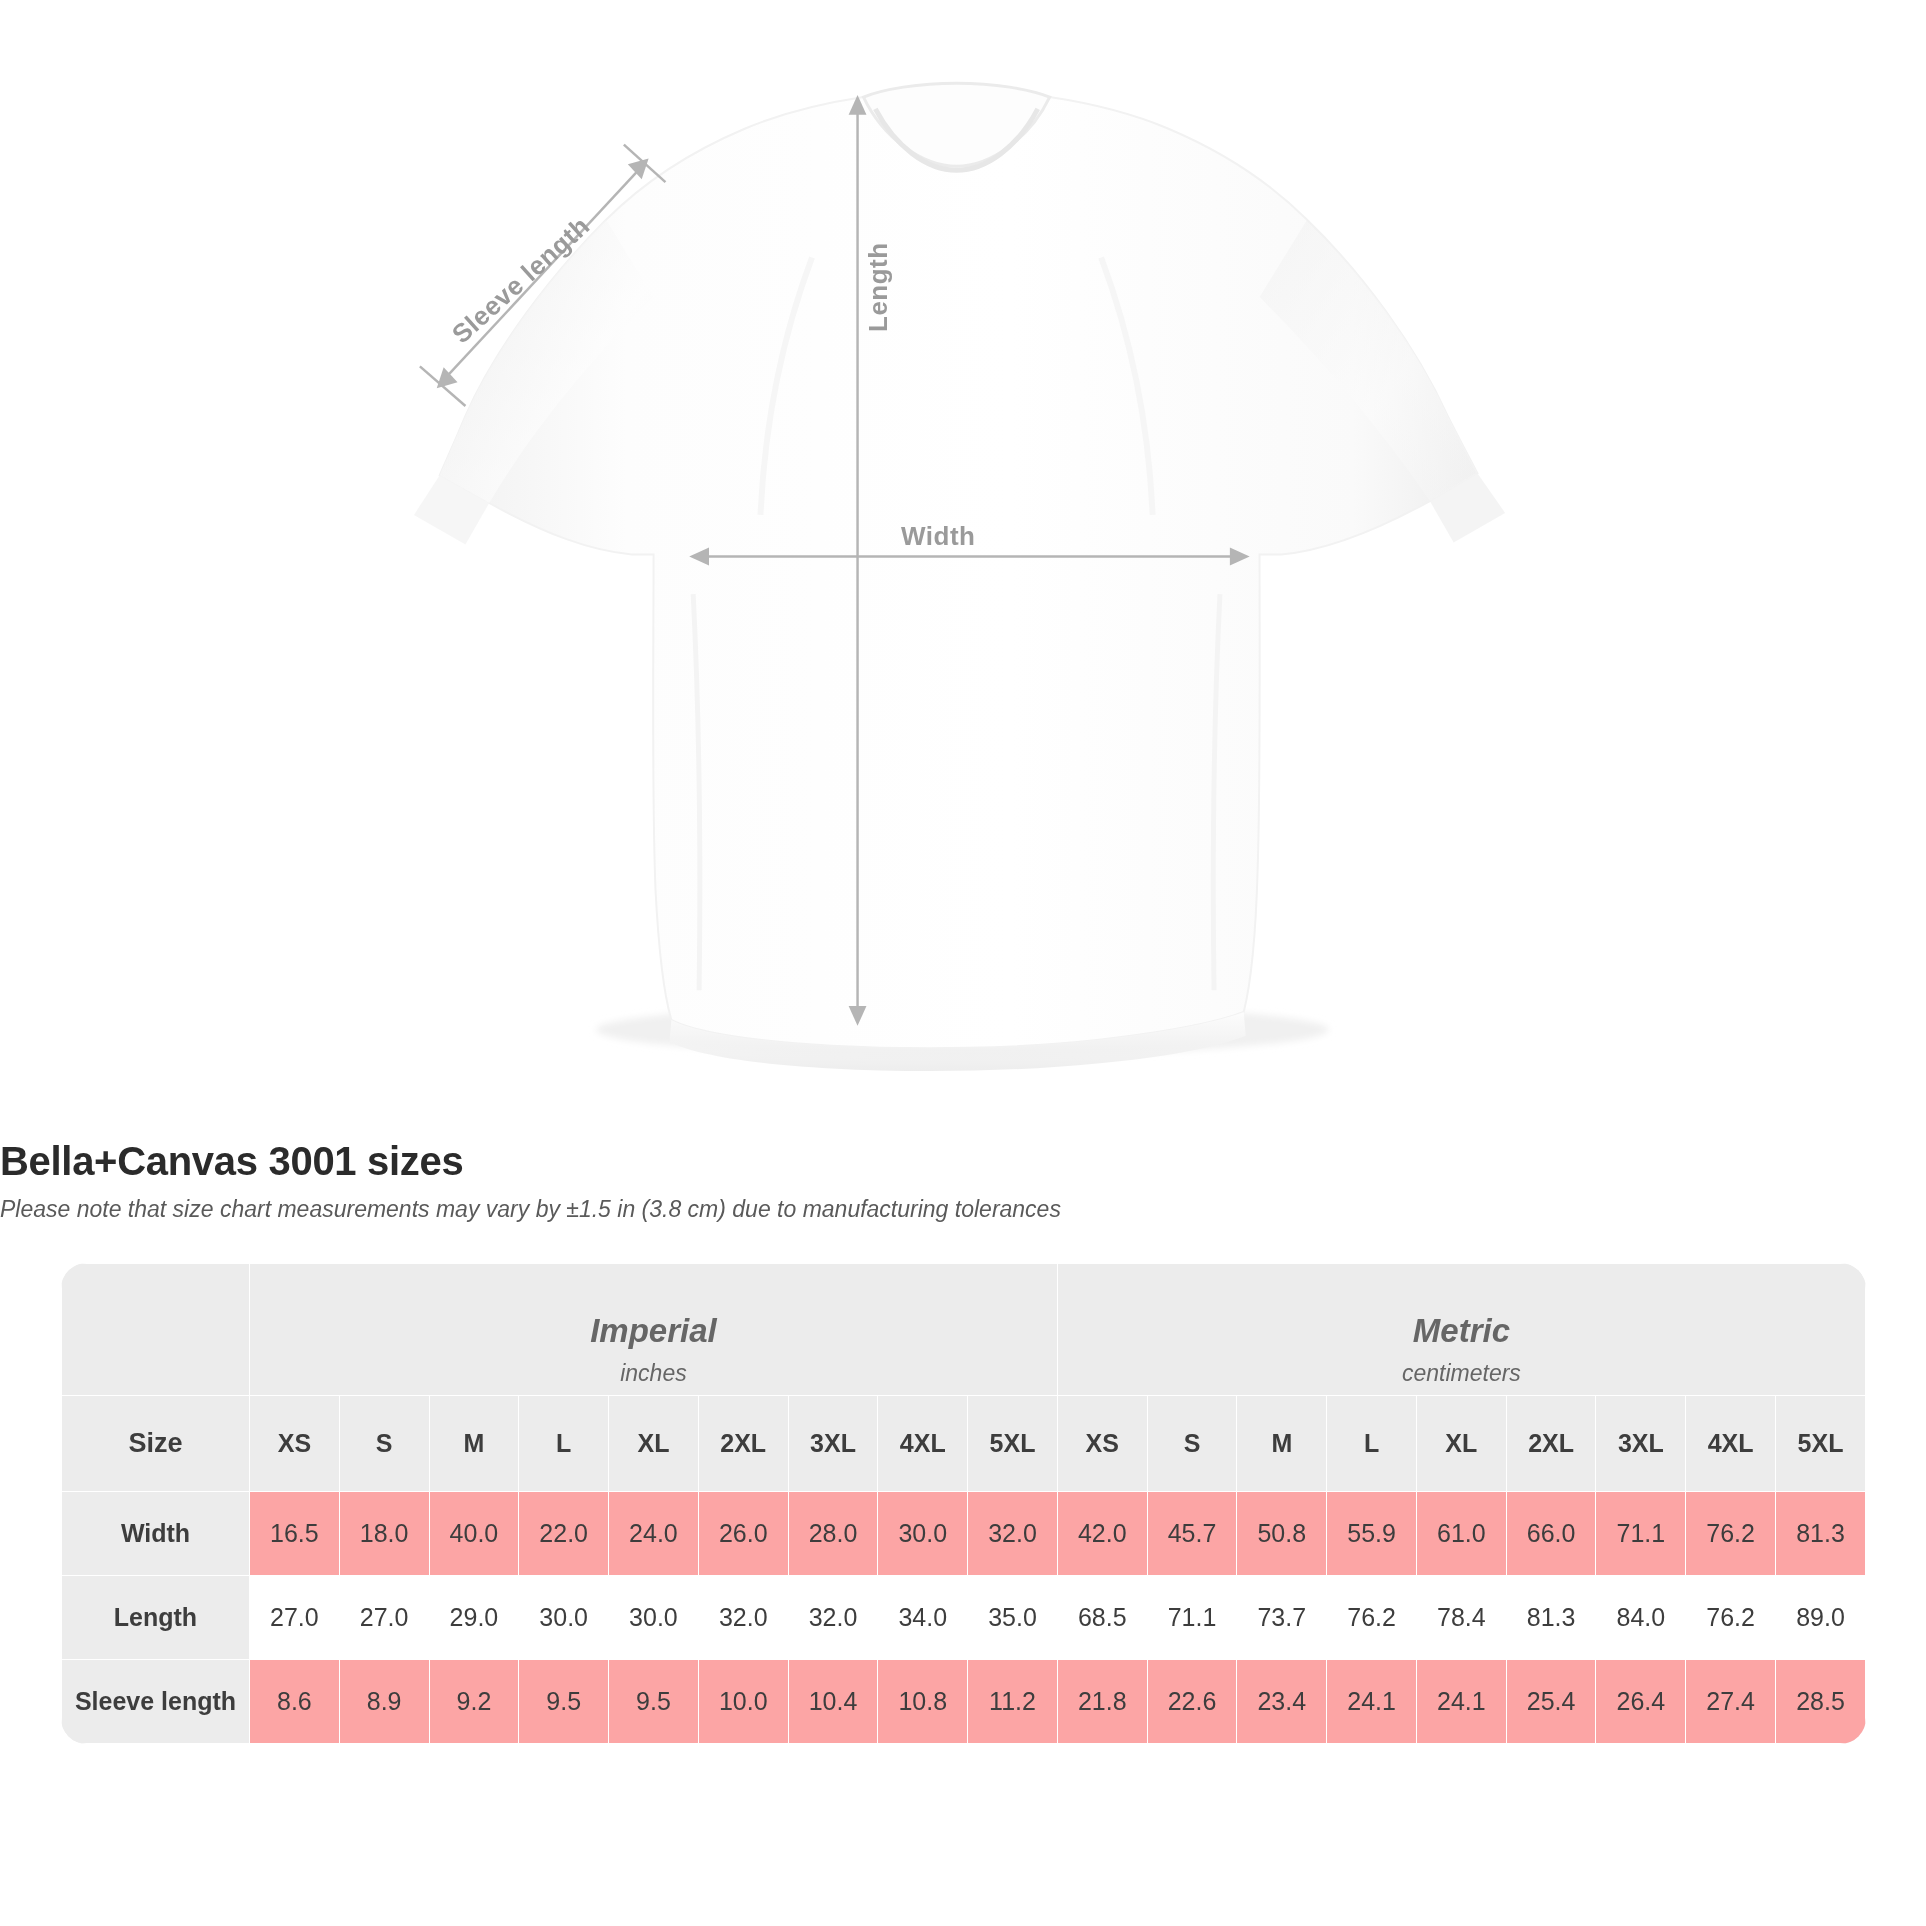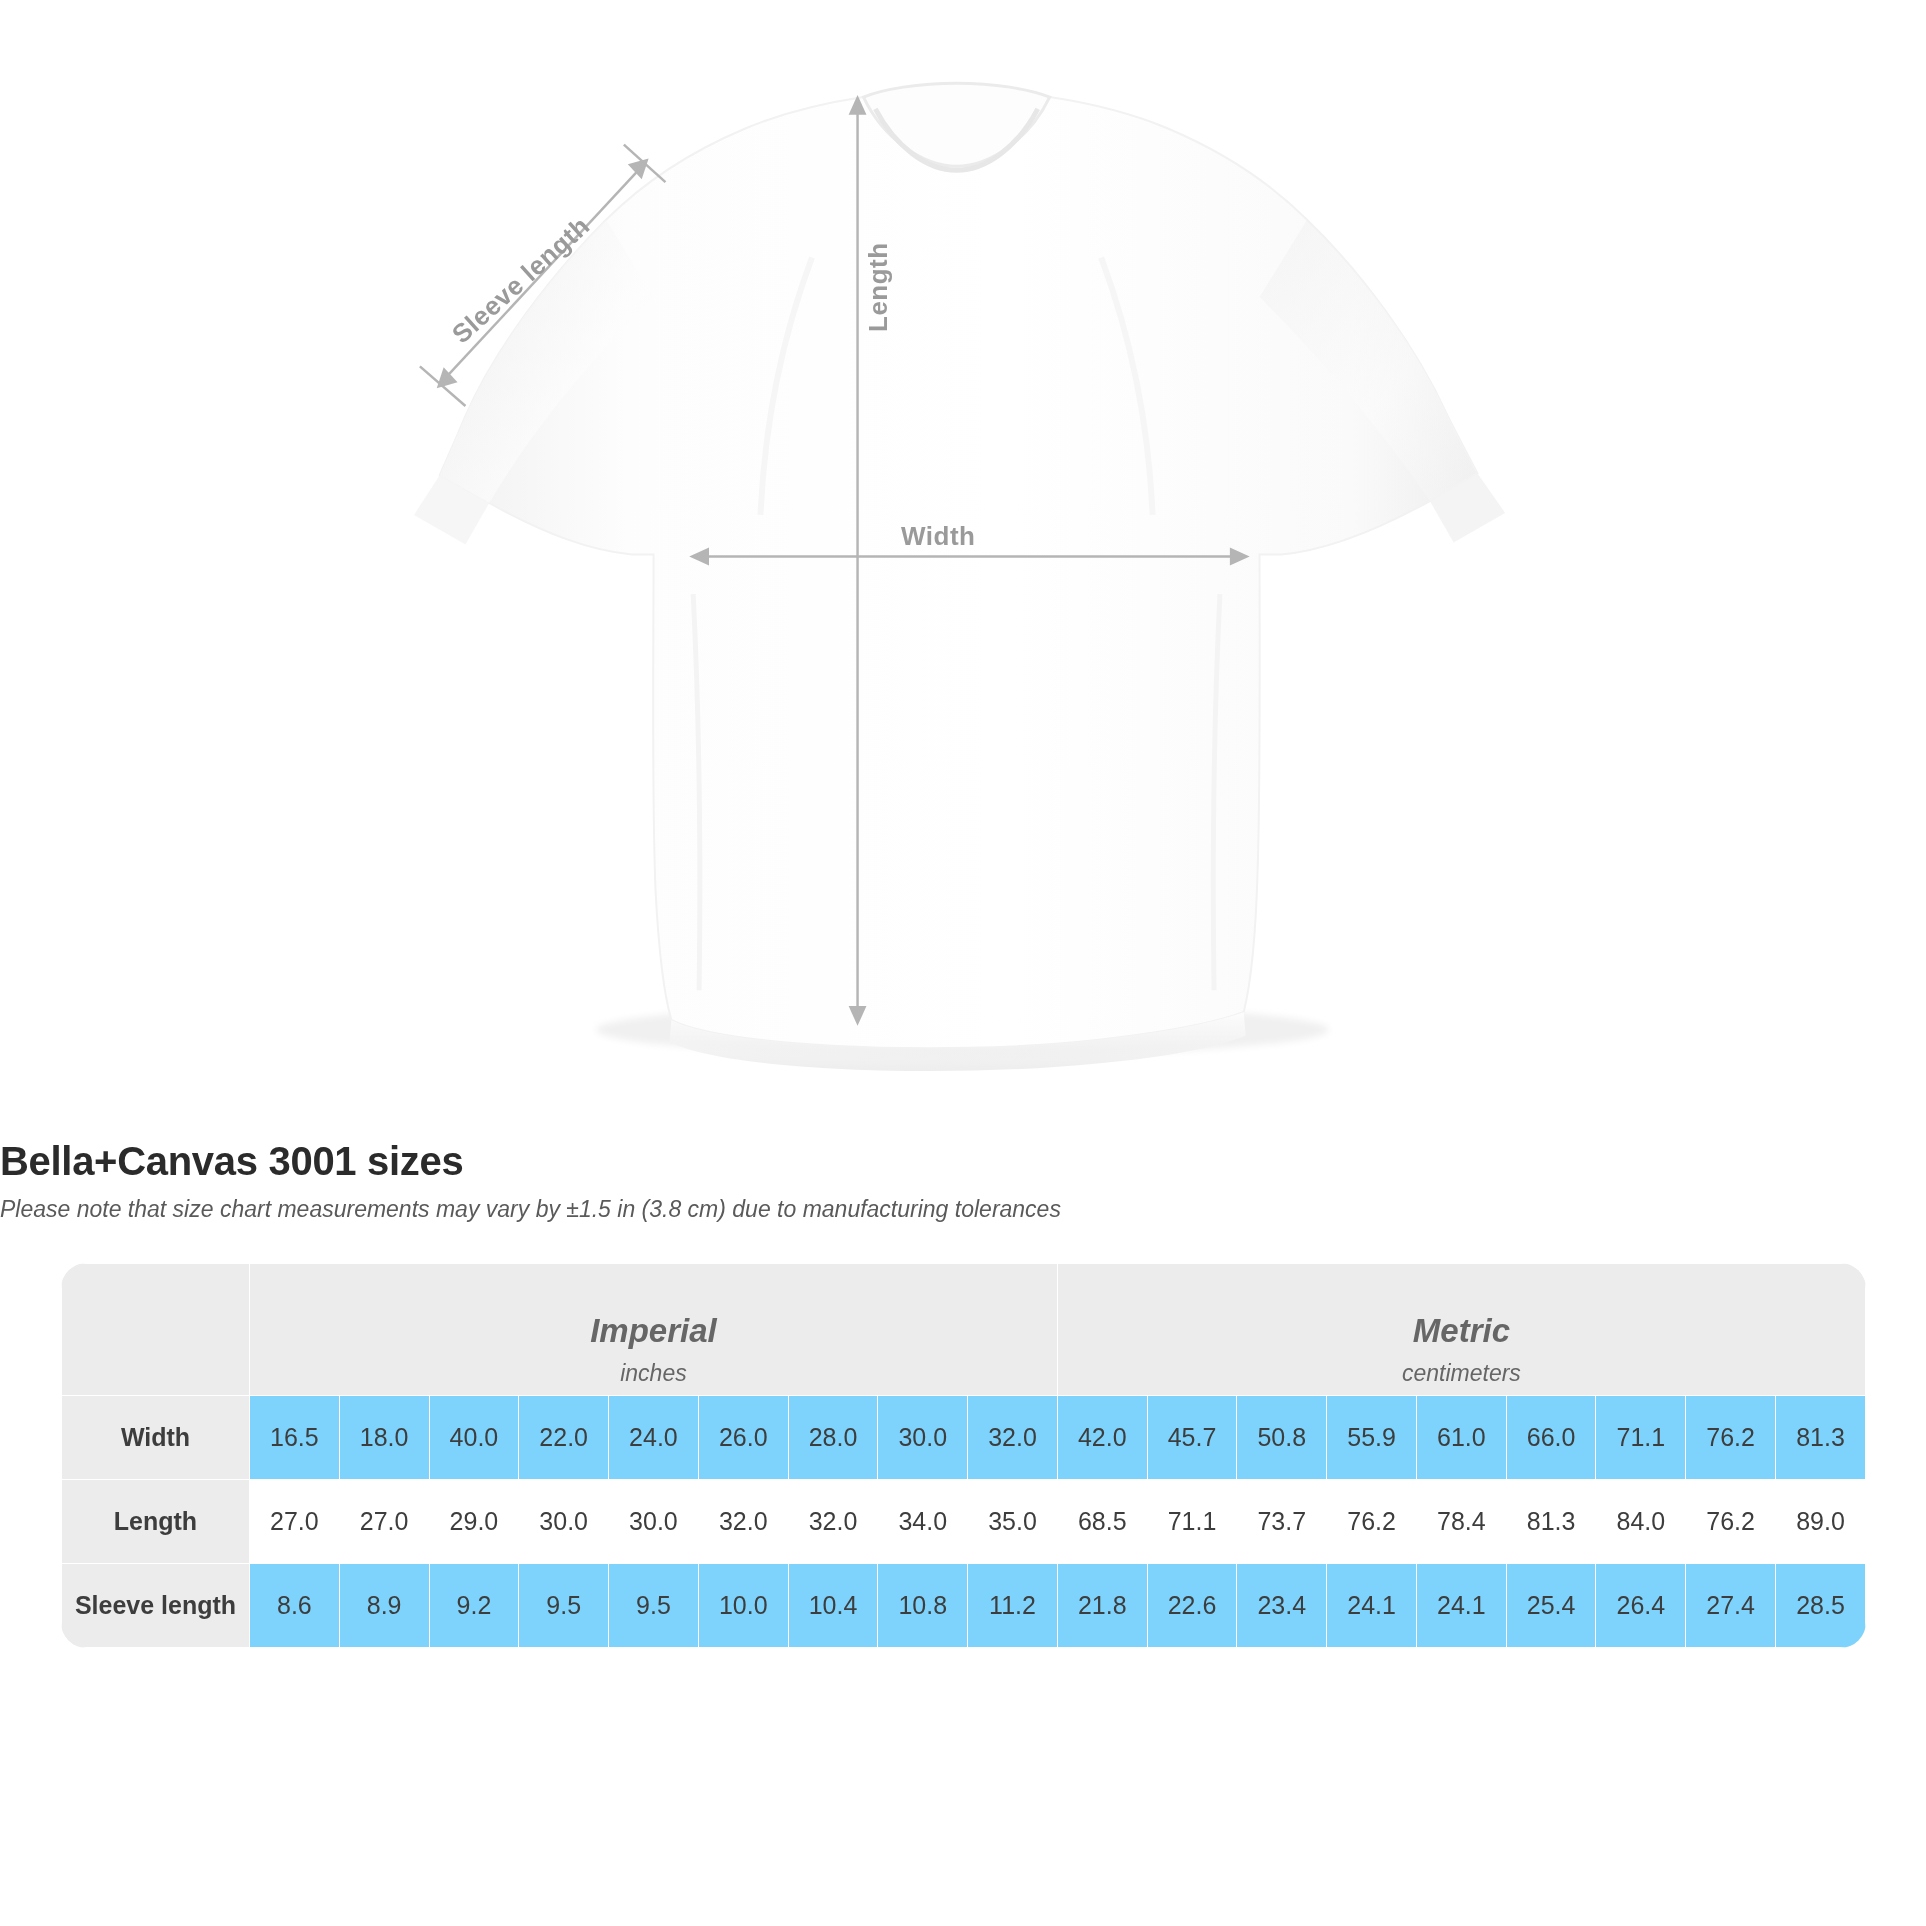--- a/index.html
+++ b/index.html
@@ -115,21 +115,21 @@
   }
   .hdr-row td.rowlabel {
     font-size: 27px;
   }
   .data-row td {
     height: 83px;
     background: #ffffff;
     vertical-align: middle;
   }
   .data-row.alt td {
-    background: #7dd3fc;
+    background: #fca5a5;
   }
   td.rowlabel {
     background: #ececec !important;
     font-weight: bold;
     color: #4a4a4a;
     font-size: 27px;
   }
   col.label-col { width: 188px; }
 </style>
 </head>
@@ -254,20 +254,41 @@
           <td></td>
           <td colspan="9">
             <div class="unit-name">Imperial</div>
             <div class="unit-sub">inches</div>
           </td>
           <td colspan="9">
             <div class="unit-name">Metric</div>
             <div class="unit-sub">centimeters</div>
           </td>
         </tr>
+        <tr class="hdr-row">
+          <td class="rowlabel">Size</td>
+          <td>XS</td>
+          <td>S</td>
+          <td>M</td>
+          <td>L</td>
+          <td>XL</td>
+          <td>2XL</td>
+          <td>3XL</td>
+          <td>4XL</td>
+          <td>5XL</td>
+          <td>XS</td>
+          <td>S</td>
+          <td>M</td>
+          <td>L</td>
+          <td>XL</td>
+          <td>2XL</td>
+          <td>3XL</td>
+          <td>4XL</td>
+          <td>5XL</td>
+        </tr>
         <tr class="data-row alt">
           <td class="rowlabel">Width</td>
           <td>16.5</td>
           <td>18.0</td>
           <td>40.0</td>
           <td>22.0</td>
           <td>24.0</td>
           <td>26.0</td>
           <td>28.0</td>
           <td>30.0</td>

